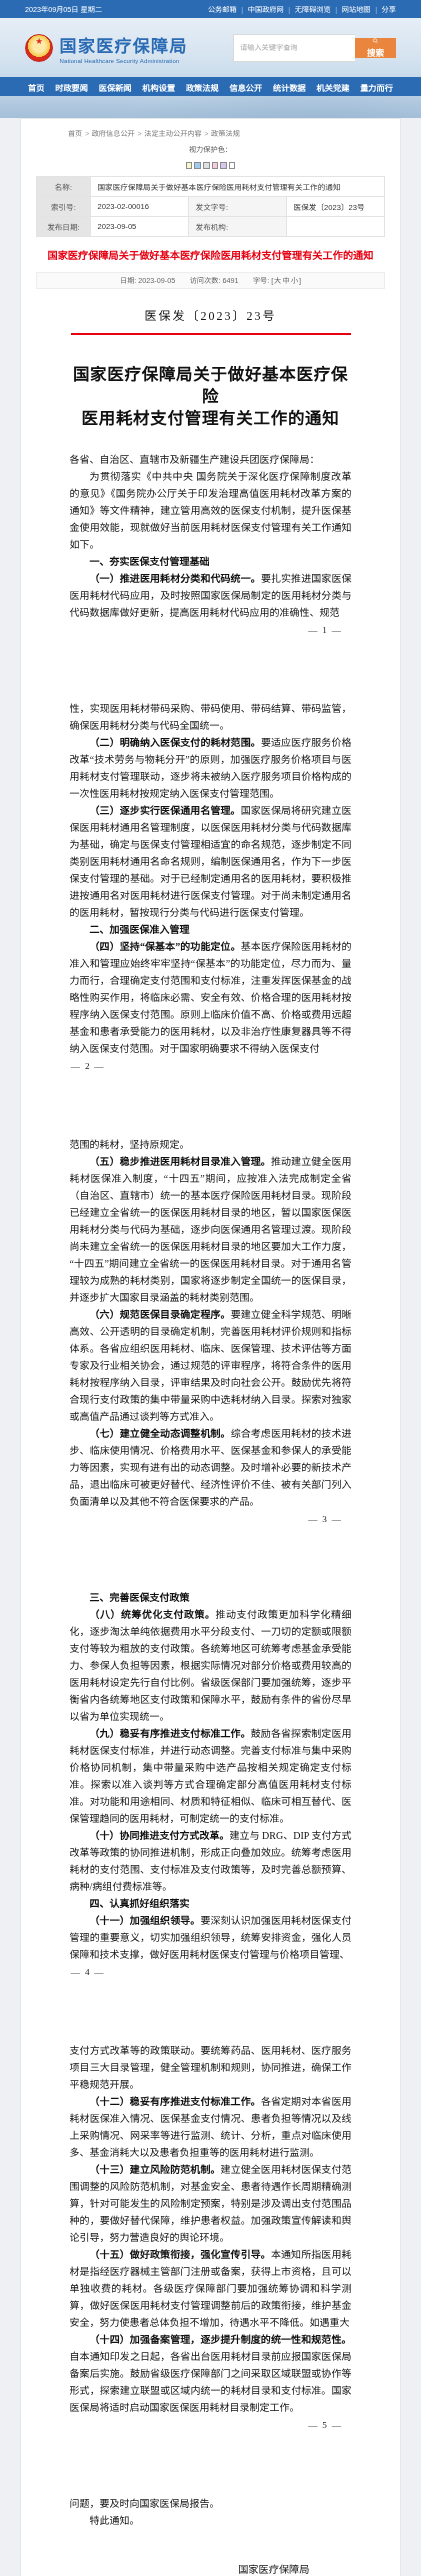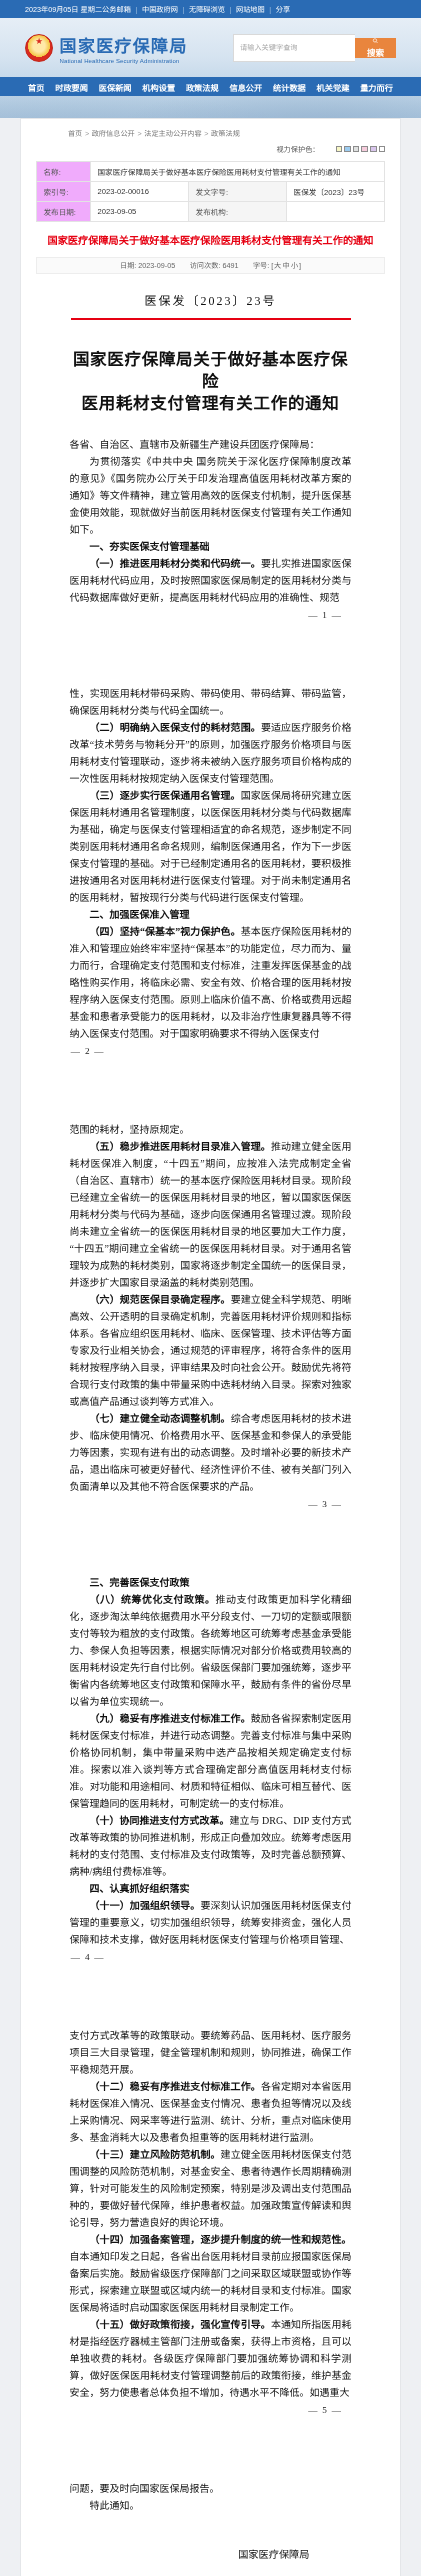--- a/index.html
+++ b/index.html
@@ -5,21 +5,21 @@
   * { margin:0; padding:0; box-sizing:border-box; }
   html,body { background:#e9edf2; }
   #page {
     width:421px; margin:0 auto; background:#eef0f3;
     font-family:"Liberation Sans","DejaVu Sans",sans-serif;
     color:#333; overflow:hidden;
   }
   
   .topbar {
     height:18.4px; background:#2a6bb4; color:#fff;
-    display:flex; align-items:center; 
+    display:flex; align-items:center; justify-content:space-between;
     padding:0 25px; font-size:7.2px;
   }
   .topbar .links { display:flex; align-items:center; gap:4.6px; }
   .topbar .links .sep { color:#9dbede; }
   .topbar .links a { color:#fff; text-decoration:none; cursor:pointer; }
   
   .header-wrap {
     background:linear-gradient(180deg,#e6eef6 0%,#d5e3f0 40%,#bfd4e7 72%,#aac5dd 100%);
     position:relative;
   }
@@ -59,26 +59,26 @@
     padding:0 28px; height:18.4px; align-items:center; }
   .nav a { color:#fff; font-size:8.2px; font-weight:bold; text-decoration:none; cursor:pointer; }
   .hero-tail { height:22px; }
   
   .main { padding:0 20.4px 0; }
   .panel { background:#fff; border:0.7px solid #e4e6e9; padding:9.2px 14.5px 17px; }
   .crumb-row { font-size:7.2px; color:#777;margin-left:32px; }
   .crumb-row .sep { margin:0 2.6px; color:#999; }
   .crumb-row .crumb-link { cursor:pointer; }
   .eye-row { display:flex; justify-content:flex-end; align-items:center;
-    gap:16px; margin-top:6px; font-size:7.2px; color:#555; }
+    gap:8px; margin-top:6px; font-size:7.2px; color:#555;flex-direction:column; }
   .swatch { width:6.6px; height:6.6px; border:0.7px solid #8c8c8c; display:inline-block; cursor:pointer; }
   
   .doc-info { width:100%; border-collapse:collapse; margin-top:7.2px; table-layout:fixed; }
   .doc-info td { border:0.7px solid #e3e3e3; font-size:7.6px; padding:4px 6.6px; color:#333; }
-  .doc-info td.lbl { background:#f0abfc; color:#555; width:54px; }
+  .doc-info td.lbl { background:#e5e5e5; color:#555; width:54px;text-align:center; }
   .doc-info td.lbl2 { background:#f5f5f5; color:#555; width:53px;margin-left:7px; }
   
   .art-title { margin-top:12px; text-align:center; color:#e60012;
     font-size:10.2px; font-weight:bold; line-height:1.45; }
   .art-meta { margin-top:8px; background:#fafafa; border:0.7px solid #ededed;
     height:17px; display:flex; align-items:center; justify-content:center;
     gap:14.5px; font-size:7.2px; color:#666; }
   .art-meta .fs-opt { cursor:pointer; margin:0 0.7px; }
   .doc-number { margin-top:17px; text-align:center; font-size:12px; color:#111;
     font-family:"Liberation Serif","DejaVu Serif",serif; letter-spacing:2px; }
@@ -226,39 +226,39 @@
         <div class="doc-body" id="doc-body">
             <p class="para">各省、自治区、直辖市及新疆生产建设兵团医疗保障局：</p>
             <p class="para indent">为贯彻落实《中共中央 国务院关于深化医疗保障制度改革的意见》《国务院办公厅关于印发治理高值医用耗材改革方案的通知》等文件精神，建立管用高效的医保支付机制，提升医保基金使用效能，现就做好当前医用耗材医保支付管理有关工作通知如下。</p>
             <p class="doc-h">一、夯实医保支付管理基础</p>
             <p class="para indent"><b class="lead">（一）推进医用耗材分类和代码统一。</b><span>要扎实推进国家医保医用耗材代码应用，及时按照国家医保局制定的医用耗材分类与代码数据库做好更新，提高医用耗材代码应用的准确性、规范</span></p>
             <div class="pagebreak align-right"><span class="pagenum">— 1 —</span></div>
             <p class="para">性，实现医用耗材带码采购、带码使用、带码结算、带码监管，确保医用耗材分类与代码全国统一。</p>
             <p class="para indent"><b class="lead">（二）明确纳入医保支付的耗材范围。</b><span>要适应医疗服务价格改革“技术劳务与物耗分开”的原则，加强医疗服务价格项目与医用耗材支付管理联动，逐步将未被纳入医疗服务项目价格构成的一次性医用耗材按规定纳入医保支付管理范围。</span></p>
             <p class="para indent"><b class="lead">（三）逐步实行医保通用名管理。</b><span>国家医保局将研究建立医保医用耗材通用名管理制度，以医保医用耗材分类与代码数据库为基础，确定与医保支付管理相适宜的命名规范，逐步制定不同类别医用耗材通用名命名规则，编制医保通用名，作为下一步医保支付管理的基础。对于已经制定通用名的医用耗材，要积极推进按通用名对医用耗材进行医保支付管理。对于尚未制定通用名的医用耗材，暂按现行分类与代码进行医保支付管理。</span></p>
             <p class="doc-h">二、加强医保准入管理</p>
-            <p class="para indent"><b class="lead">（四）坚持“保基本”视力保护色。</b><span>基本医疗保险医用耗材的准入和管理应始终牢牢坚持“保基本”的功能定位，尽力而为、量力而行，合理确定支付范围和支付标准，注重发挥医保基金的战略性购买作用，将临床必需、安全有效、价格合理的医用耗材按程序纳入医保支付范围。原则上临床价值不高、价格或费用远超基金和患者承受能力的医用耗材，以及非治疗性康复器具等不得纳入医保支付范围。对于国家明确要求不得纳入医保支付</span></p>
+            <p class="para indent"><b class="lead">（四）坚持“保基本”的功能定位。</b><span>基本医疗保险医用耗材的准入和管理应始终牢牢坚持“保基本”的功能定位，尽力而为、量力而行，合理确定支付范围和支付标准，注重发挥医保基金的战略性购买作用，将临床必需、安全有效、价格合理的医用耗材按程序纳入医保支付范围。原则上临床价值不高、价格或费用远超基金和患者承受能力的医用耗材，以及非治疗性康复器具等不得纳入医保支付范围。对于国家明确要求不得纳入医保支付</span></p>
             <div class="pagebreak align-left"><span class="pagenum">— 2 —</span></div>
             <p class="para">范围的耗材，坚持原规定。</p>
             <p class="para indent"><b class="lead">（五）稳步推进医用耗材目录准入管理。</b><span>推动建立健全医用耗材医保准入制度，“十四五”期间，应按准入法完成制定全省（自治区、直辖市）统一的基本医疗保险医用耗材目录。现阶段已经建立全省统一的医保医用耗材目录的地区，暂以国家医保医用耗材分类与代码为基础，逐步向医保通用名管理过渡。现阶段尚未建立全省统一的医保医用耗材目录的地区要加大工作力度，“十四五”期间建立全省统一的医保医用耗材目录。对于通用名管理较为成熟的耗材类别，国家将逐步制定全国统一的医保目录，并逐步扩大国家目录涵盖的耗材类别范围。</span></p>
             <p class="para indent"><b class="lead">（六）规范医保目录确定程序。</b><span>要建立健全科学规范、明晰高效、公开透明的目录确定机制，完善医用耗材评价规则和指标体系。各省应组织医用耗材、临床、医保管理、技术评估等方面专家及行业相关协会，通过规范的评审程序，将符合条件的医用耗材按程序纳入目录，评审结果及时向社会公开。鼓励优先将符合现行支付政策的集中带量采购中选耗材纳入目录。探索对独家或高值产品通过谈判等方式准入。</span></p>
             <p class="para indent"><b class="lead">（七）建立健全动态调整机制。</b><span>综合考虑医用耗材的技术进步、临床使用情况、价格费用水平、医保基金和参保人的承受能力等因素，实现有进有出的动态调整。及时增补必要的新技术产品，退出临床可被更好替代、经济性评价不佳、被有关部门列入负面清单以及其他不符合医保要求的产品。</span></p>
             <div class="pagebreak align-right"><span class="pagenum">— 3 —</span></div>
             <p class="doc-h">三、完善医保支付政策</p>
             <p class="para indent"><b class="lead">（八）统筹优化支付政策。</b><span>推动支付政策更加科学化精细化，逐步淘汰单纯依据费用水平分段支付、一刀切的定额或限额支付等较为粗放的支付政策。各统筹地区可统筹考虑基金承受能力、参保人负担等因素，根据实际情况对部分价格或费用较高的医用耗材设定先行自付比例。省级医保部门要加强统筹，逐步平衡省内各统筹地区支付政策和保障水平，鼓励有条件的省份尽早以省为单位实现统一。</span></p>
             <p class="para indent"><b class="lead">（九）稳妥有序推进支付标准工作。</b><span>鼓励各省探索制定医用耗材医保支付标准，并进行动态调整。完善支付标准与集中采购价格协同机制，集中带量采购中选产品按相关规定确定支付标准。探索以准入谈判等方式合理确定部分高值医用耗材支付标准。对功能和用途相同、材质和特征相似、临床可相互替代、医保管理趋同的医用耗材，可制定统一的支付标准。</span></p>
             <p class="para indent"><b class="lead">（十）协同推进支付方式改革。</b><span>建立与 DRG、DIP 支付方式改革等政策的协同推进机制，形成正向叠加效应。统筹考虑医用耗材的支付范围、支付标准及支付政策等，及时完善总额预算、病种/病组付费标准等。</span></p>
             <p class="doc-h">四、认真抓好组织落实</p>
             <p class="para indent"><b class="lead">（十一）加强组织领导。</b><span>要深刻认识加强医用耗材医保支付管理的重要意义，切实加强组织领导，统筹安排资金，强化人员保障和技术支撑，做好医用耗材医保支付管理与价格项目管理、</span></p>
             <div class="pagebreak align-left"><span class="pagenum">— 4 —</span></div>
             <p class="para">支付方式改革等的政策联动。要统筹药品、医用耗材、医疗服务项目三大目录管理，健全管理机制和规则，协同推进，确保工作平稳规范开展。</p>
             <p class="para indent"><b class="lead">（十二）稳妥有序推进支付标准工作。</b><span>各省定期对本省医用耗材医保准入情况、医保基金支付情况、患者负担等情况以及线上采购情况、网采率等进行监测、统计、分析，重点对临床使用多、基金消耗大以及患者负担重等的医用耗材进行监测。</span></p>
             <p class="para indent"><b class="lead">（十三）建立风险防范机制。</b><span>建立健全医用耗材医保支付范围调整的风险防范机制，对基金安全、患者待遇作长周期精确测算，针对可能发生的风险制定预案，特别是涉及调出支付范围品种的，要做好替代保障，维护患者权益。加强政策宣传解读和舆论引导，努力营造良好的舆论环境。</span></p>
+            <p class="para indent"><b class="lead">（十五）做好政策衔接，强化宣传引导。</b><span>本通知所指医用耗材是指经医疗器械主管部门注册或备案，获得上市资格，且可以单独收费的耗材。各级医疗保障部门要加强统筹协调和科学测算，做好医保医用耗材支付管理调整前后的政策衔接，维护基金安全，努力使患者总体负担不增加，待遇水平不降低。如遇重大</span></p>
             <p class="para indent"><b class="lead">（十四）加强备案管理，逐步提升制度的统一性和规范性。</b><span>自本通知印发之日起，各省出台医用耗材目录前应报国家医保局备案后实施。鼓励省级医疗保障部门之间采取区域联盟或协作等形式，探索建立联盟或区域内统一的耗材目录和支付标准。国家医保局将适时启动国家医保医用耗材目录制定工作。</span></p>
-            <p class="para indent"><b class="lead">（十五）做好政策衔接，强化宣传引导。</b><span>本通知所指医用耗材是指经医疗器械主管部门注册或备案，获得上市资格，且可以单独收费的耗材。各级医疗保障部门要加强统筹协调和科学测算，做好医保医用耗材支付管理调整前后的政策衔接，维护基金安全，努力使患者总体负担不增加，待遇水平不降低。如遇重大</span></p>
             <div class="pagebreak align-right"><span class="pagenum">— 5 —</span></div>
             <p class="para">问题，要及时向国家医保局报告。</p>
             <p class="para indent">特此通知。</p>
           </div>
         <div class="signature">
           <div class="sig-org">国家医疗保障局</div>
 
         </div>
 
       </div>

